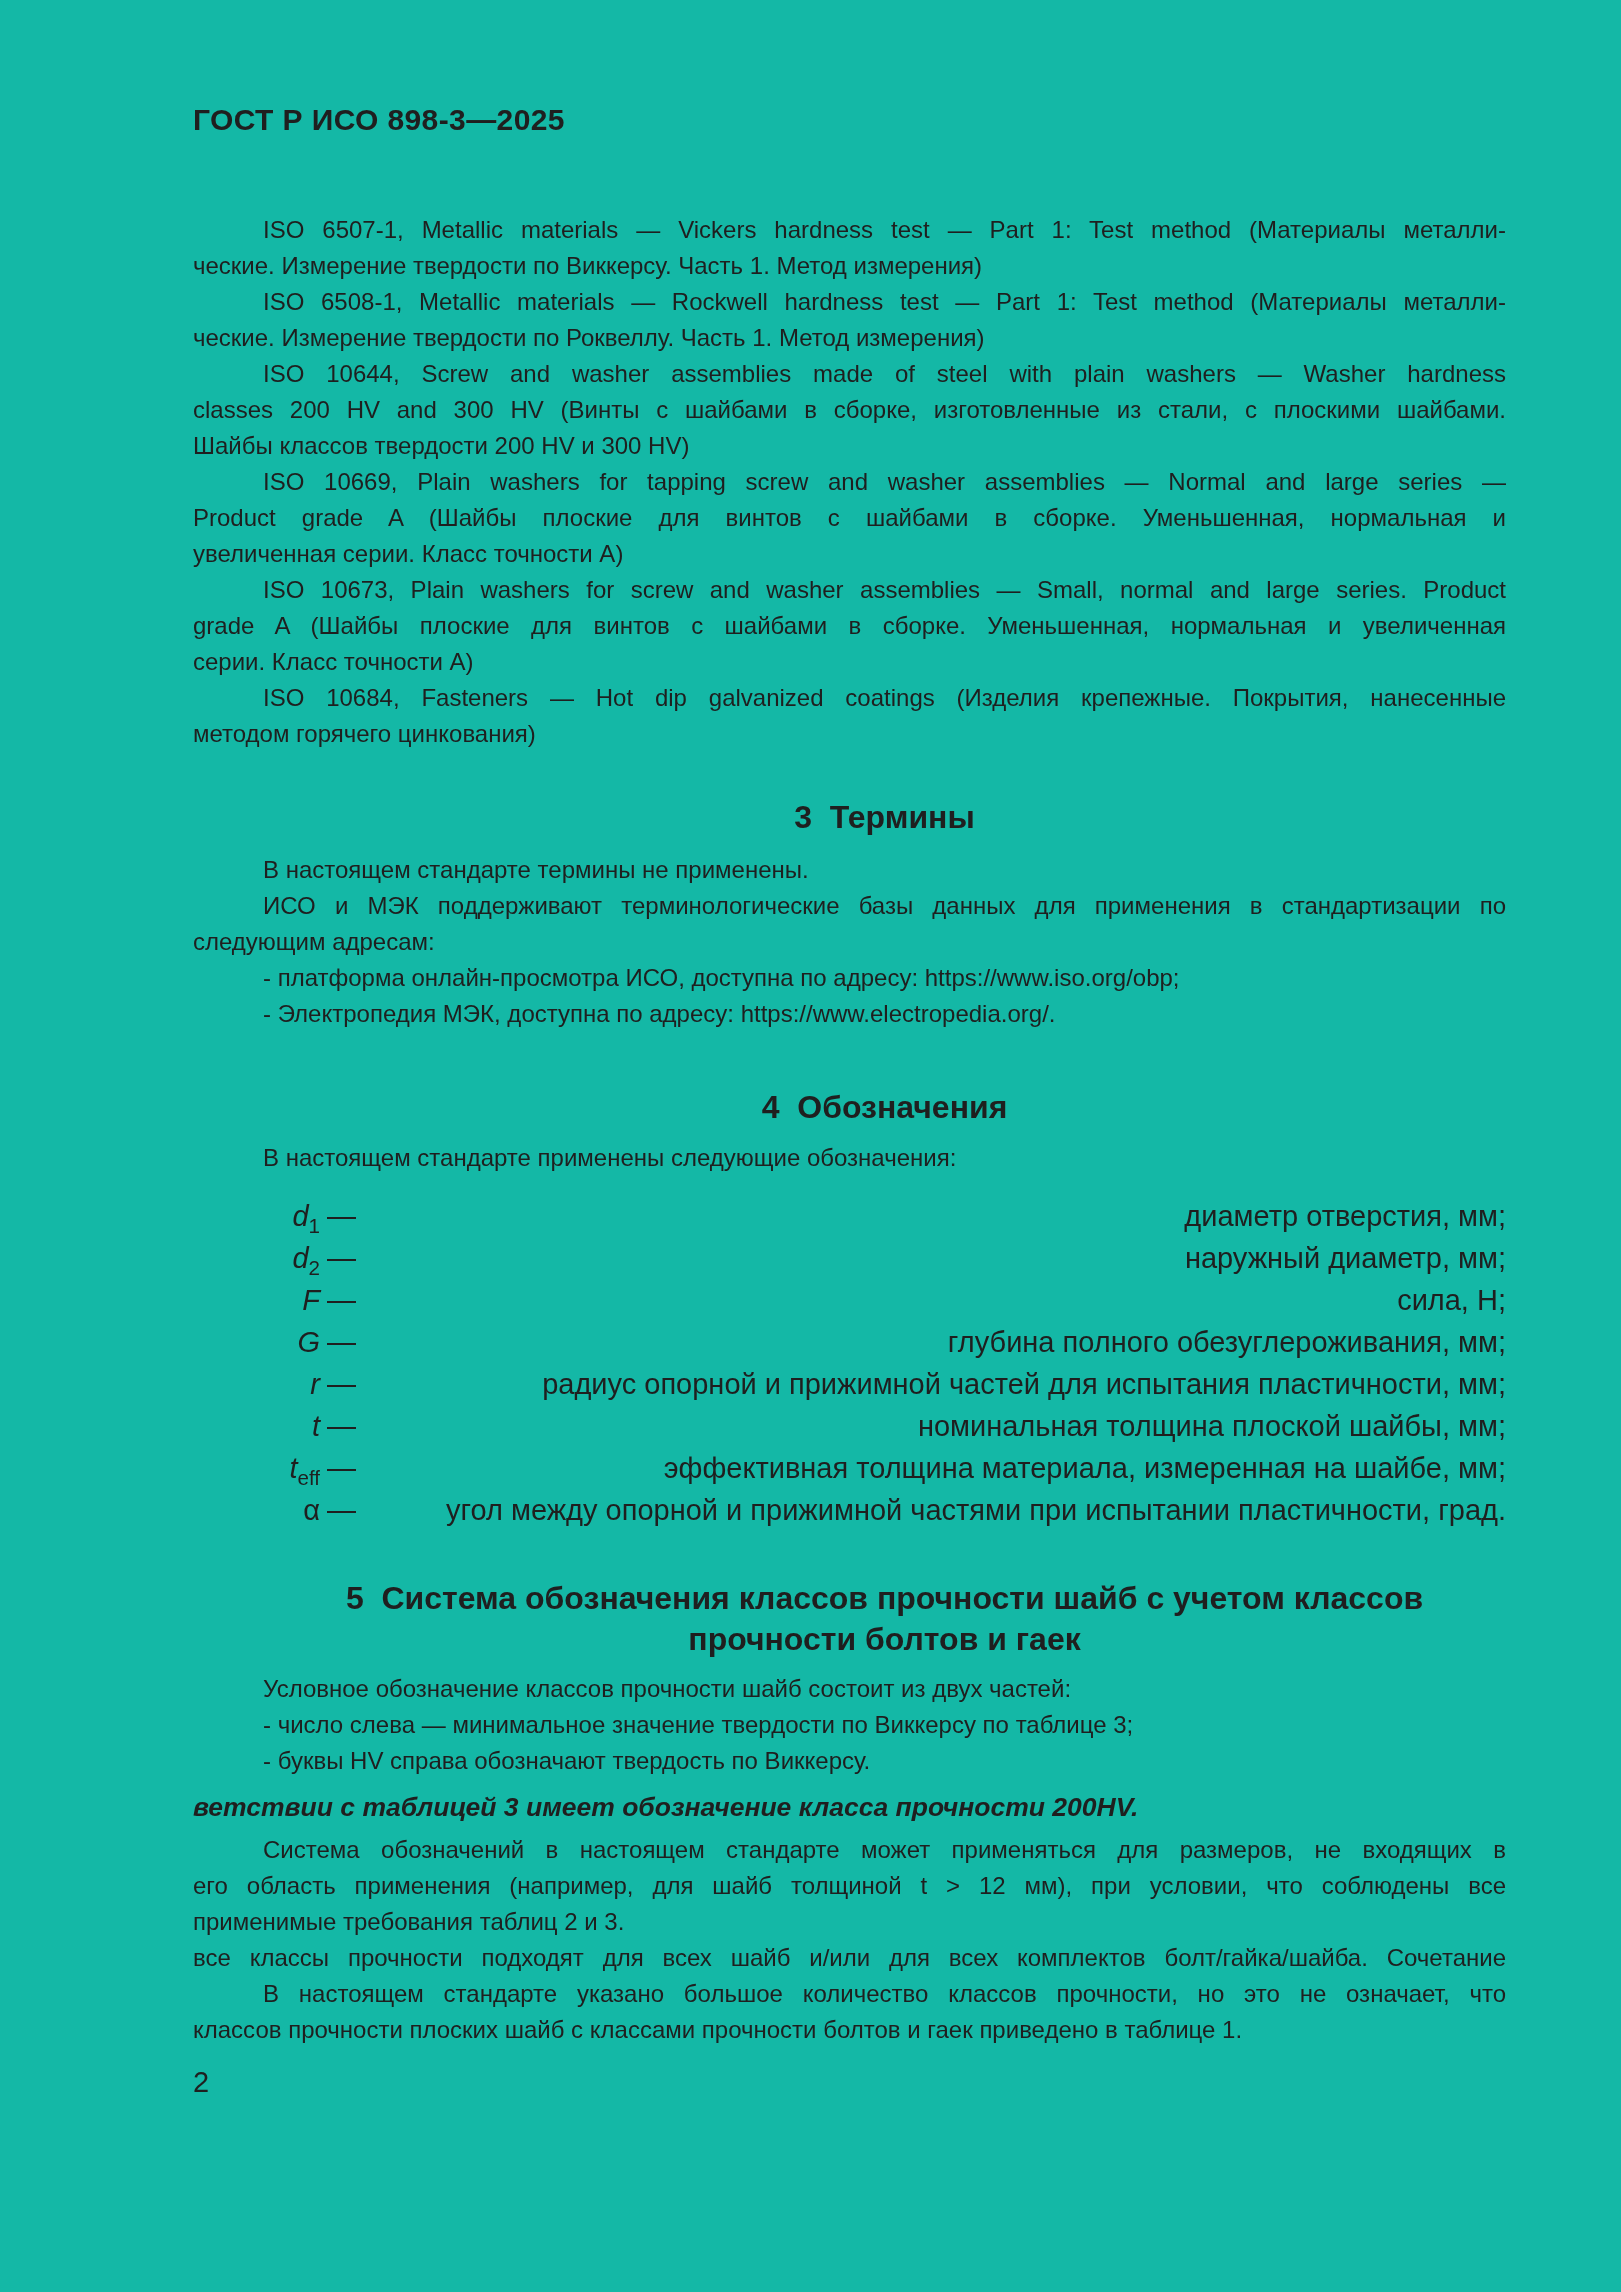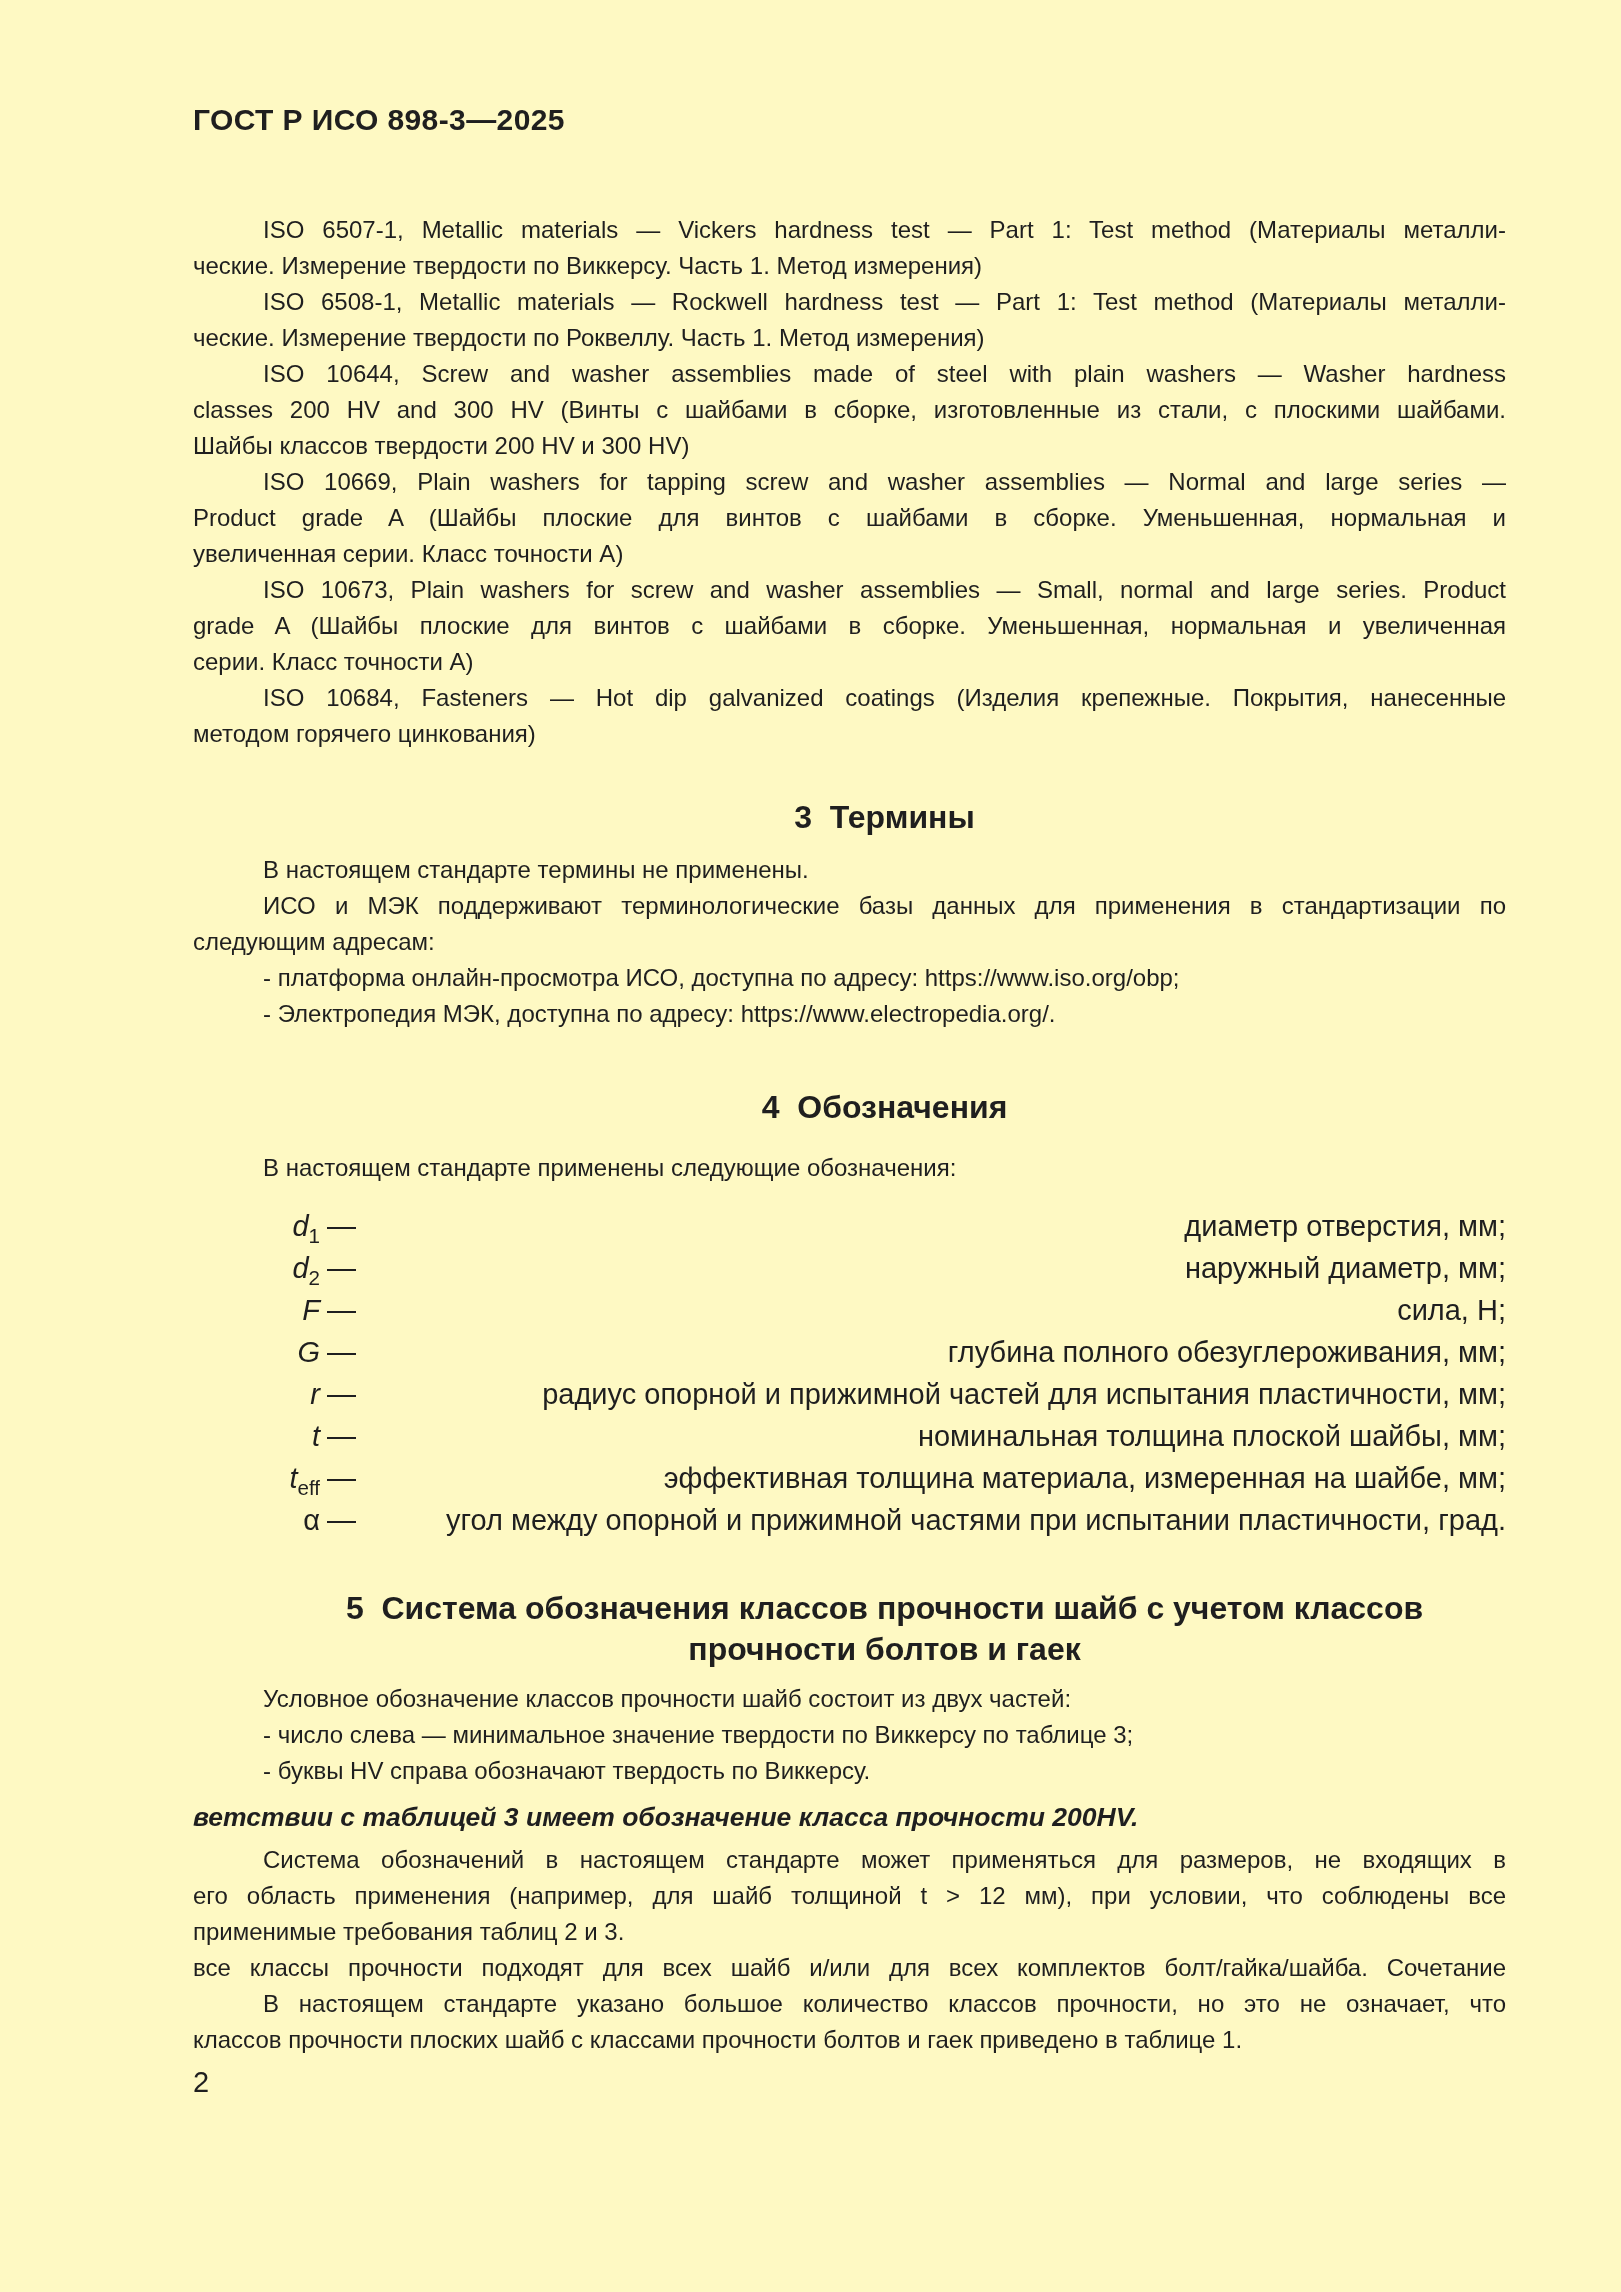--- a/index.html
+++ b/index.html
@@ -1,39 +1,39 @@
 <!DOCTYPE html>
 <html lang="ru"><head>
 <meta charset="utf-8">
 <style>
   html,body{margin:0;padding:0;background:#e8e8e8;}
   .page{
     position:relative;
     width:1621px;height:2293px;
     margin:0 auto;
-    background:#fef9c3;
+    background:#14b8a6;
     overflow:hidden;
     color:#1f1f1f;
     font-family:"Liberation Sans","DejaVu Sans",sans-serif;
     -webkit-font-smoothing:antialiased;
   }
   .content{position:absolute;left:193px;top:101px;width:1313px;}
   .running-header{
     font-size:30px;font-weight:bold;line-height:37px;
     letter-spacing:0.4px;margin-bottom:74px;
   }
   .para{font-size:24px;line-height:36px;}
   .line{white-space:nowrap;}
   .jline{text-align:justify;text-align-last:justify;}
   .lline{text-align:left;}
   .first{text-indent:70px;}
   .h-sec{font-size:32px;font-weight:bold;line-height:41px;padding-left:70px;}
   .h-sec .line{white-space:nowrap;text-align:center;}
   [data-name="section-3-heading"]{margin-top:45px;margin-bottom:13.7px;}
-  [data-name="section-4-heading"]{margin-top:55px;margin-bottom:22px;}
+  [data-name="section-4-heading"]{margin-top:55px;margin-bottom:12px;}
   [data-name="section-5-heading"]{margin-top:47px;margin-bottom:11.8px;}
   .symbols{margin-top:19px;text-align:right;}
   .symbol-row{display:flex;font-size:29px;line-height:42px;padding-left:70px;}
   .sym{flex:0 0 57px;font-style:italic;}
   .sym.upright{font-style:normal;}
   .sym sub{font-style:normal;font-size:20.6px;line-height:0;}
   .sdash{flex:0 0 36px;font-style:normal;}
   .sdesc{flex:1 1 auto;white-space:nowrap;}
   .example{font-size:26.5px;font-weight:bold;font-style:italic;line-height:33px;margin-top:11.8px;}
   [data-name="para-system-sizes"]{margin-top:7.8px;}

